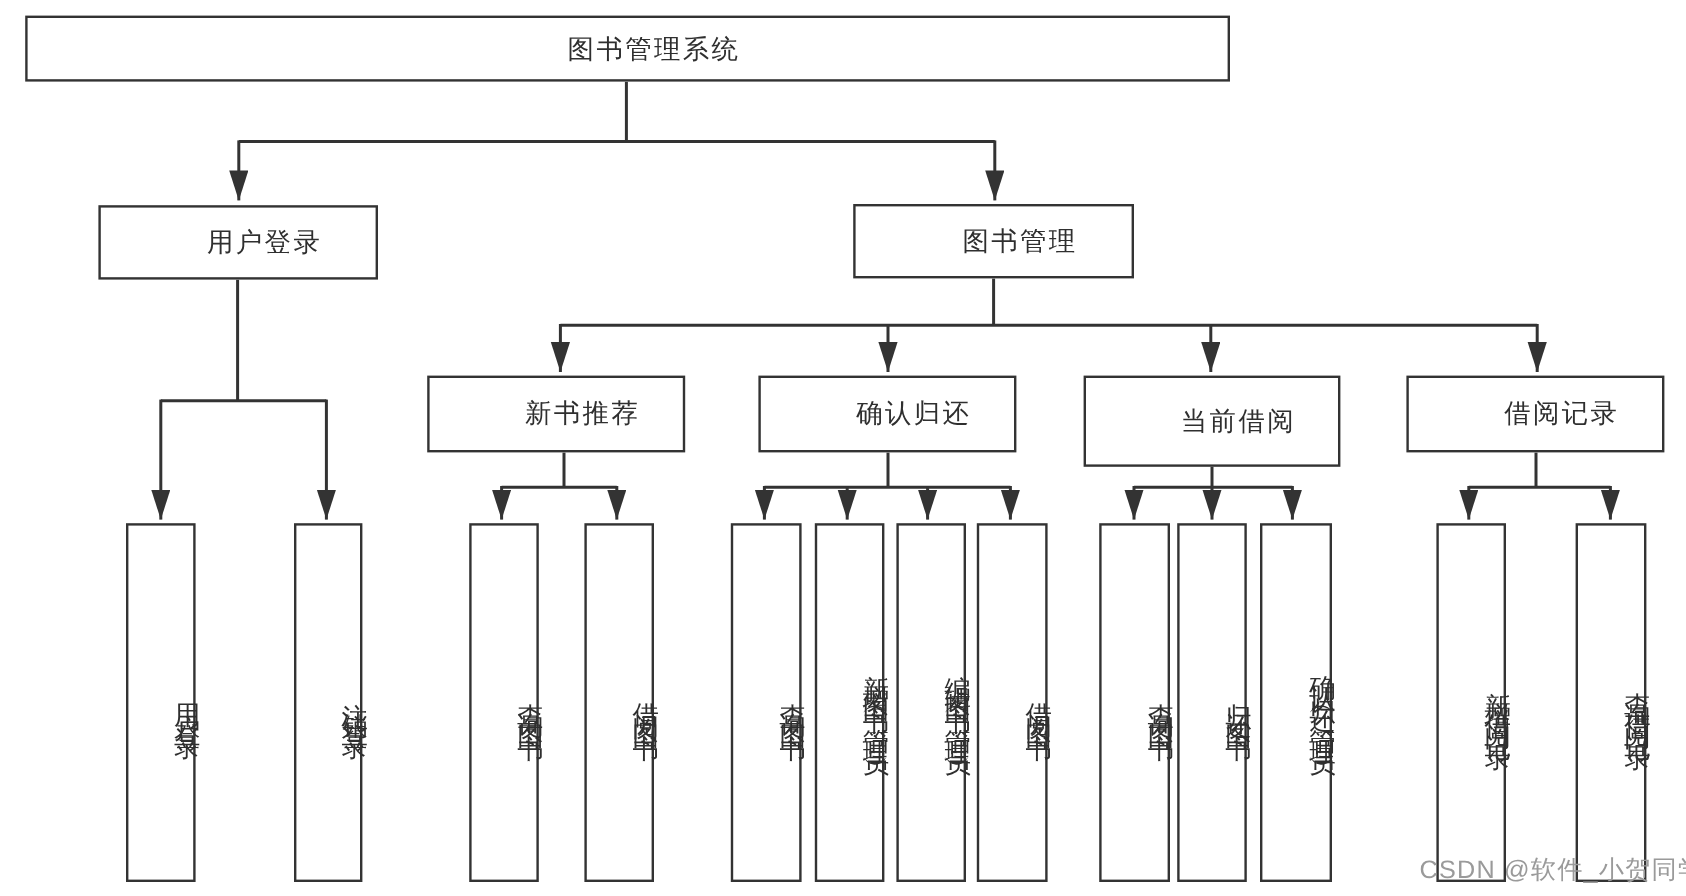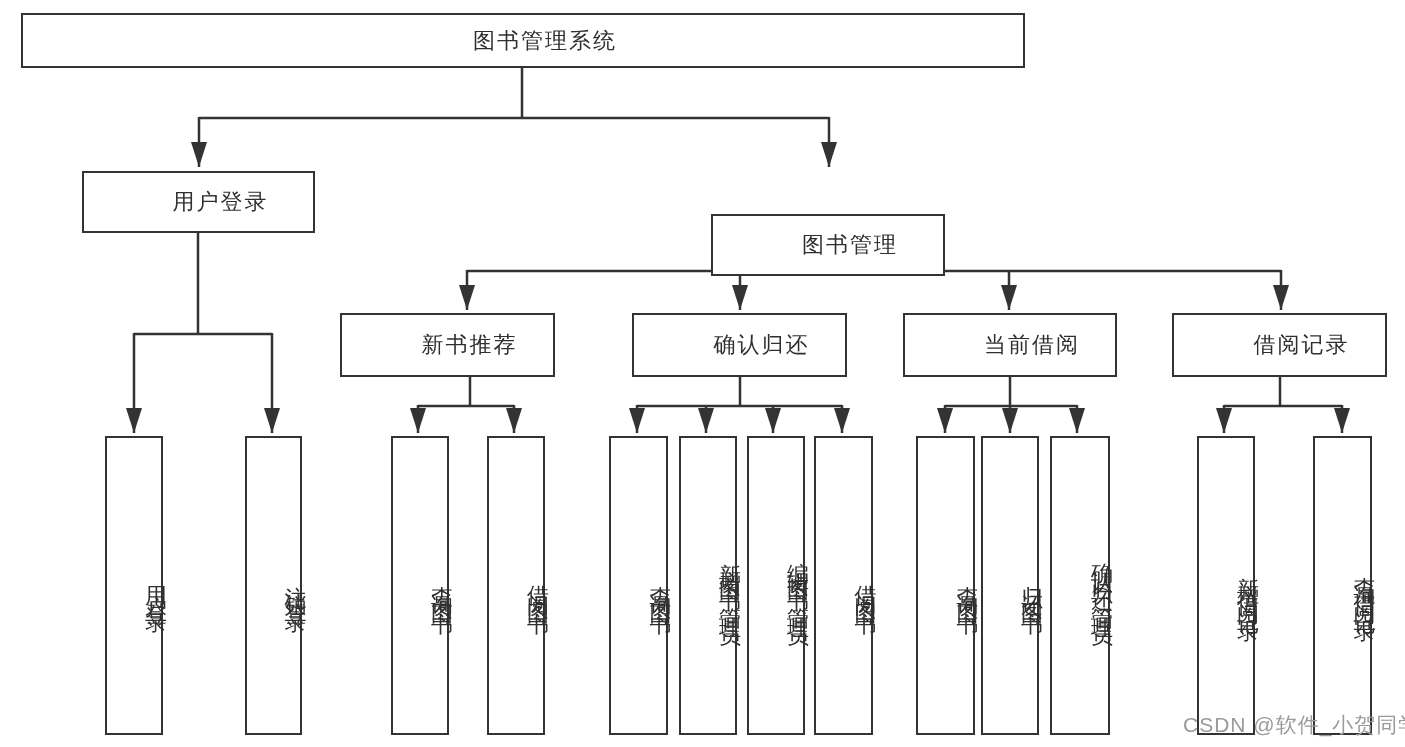--- a/index.html
+++ b/index.html
@@ -115,25 +115,25 @@
 
     <path class="ln" d="M1280,377 V406"></path>
     <path class="ln" d="M1224,406 H1342"></path>
     <line class="ln" x1="1224" y1="405" x2="1224" y2="433" marker-end="url(#arrowhead)"></line>
     <line class="ln" x1="1342" y1="405" x2="1342" y2="433" marker-end="url(#arrowhead)"></line>
   </svg>
 
   <div class="node hbox" style="left:21px; top:13px; width:1004px; height:55px;">图书管理系统</div>
 
   <div class="node hbox" style="left:82px; top:171px; width:233px; height:62px;">用户登录</div>
-  <div class="node hbox" style="left:711px; top:170px; width:234px; height:62px;margin-top:44px;">图书管理</div>
+  <div class="node hbox" style="left:711px; top:170px; width:234px; height:62px;">图书管理</div>
 
-  <div class="node hbox" style="left:340px; top:313px; width:215px; height:64px;text-align:right;">新书推荐</div>
+  <div class="node hbox" style="left:356px; top:313px; width:215px; height:64px;text-align:right;">新书推荐</div>
   <div class="node hbox" style="left:632px; top:313px; width:215px; height:64px;">确认归还</div>
-  <div class="node hbox" style="left:903px; top:313px; width:214px; height:64px;text-align:center;">当前借阅</div>
+  <div class="node hbox" style="left:903px; top:313px; width:214px; height:76px;text-align:center;">当前借阅</div>
   <div class="node hbox" style="left:1172px; top:313px; width:215px; height:64px;">借阅记录</div>
 
   <div class="node vbox" style="left:105px; top:436px; width:58px; height:299px;">用户登录</div>
   <div class="node vbox" style="left:245px; top:436px; width:57px; height:299px;">注销登录</div>
 
   <div class="node vbox" style="left:391px; top:436px; width:58px; height:299px;">查询图书</div>
   <div class="node vbox" style="left:487px; top:436px; width:58px; height:299px;">借阅图书</div>
 
   <div class="node vbox" style="left:609px; top:436px; width:59px; height:299px;">查询图书</div>
   <div class="node vbox" style="left:679px; top:436px; width:58px; height:299px;">新增图书（管理员）</div>

